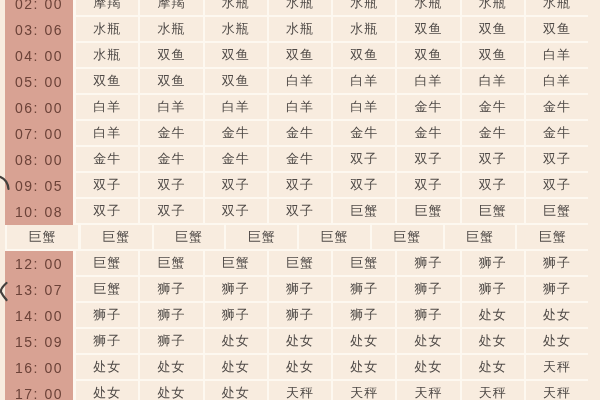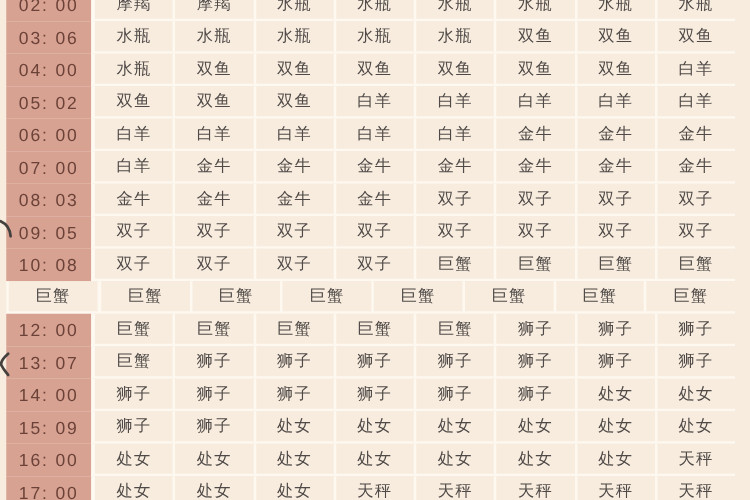--- a/index.html
+++ b/index.html
@@ -71,21 +71,21 @@
     <div class="cell sign">双鱼</div>
     <div class="cell sign">双鱼</div>
     <div class="cell sign">双鱼</div>
     <div class="cell sign">双鱼</div>
     <div class="cell sign">双鱼</div>
     <div class="cell sign">双鱼</div>
     <div class="cell sign">白羊</div>
   </div>
 
   <div class="row">
-    <div class="cell time">05: 02</div>
+    <div class="cell time">05: 00</div>
     <div class="cell sign">双鱼</div>
     <div class="cell sign">双鱼</div>
     <div class="cell sign">双鱼</div>
     <div class="cell sign">白羊</div>
     <div class="cell sign">白羊</div>
     <div class="cell sign">白羊</div>
     <div class="cell sign">白羊</div>
     <div class="cell sign">白羊</div>
   </div>
 
@@ -107,21 +107,21 @@
     <div class="cell sign">金牛</div>
     <div class="cell sign">金牛</div>
     <div class="cell sign">金牛</div>
     <div class="cell sign">金牛</div>
     <div class="cell sign">金牛</div>
     <div class="cell sign">金牛</div>
     <div class="cell sign">金牛</div>
   </div>
 
   <div class="row">
-    <div class="cell time">08: 03</div>
+    <div class="cell time">08: 00</div>
     <div class="cell sign">金牛</div>
     <div class="cell sign">金牛</div>
     <div class="cell sign">金牛</div>
     <div class="cell sign">金牛</div>
     <div class="cell sign">双子</div>
     <div class="cell sign">双子</div>
     <div class="cell sign">双子</div>
     <div class="cell sign">双子</div>
   </div>
 

